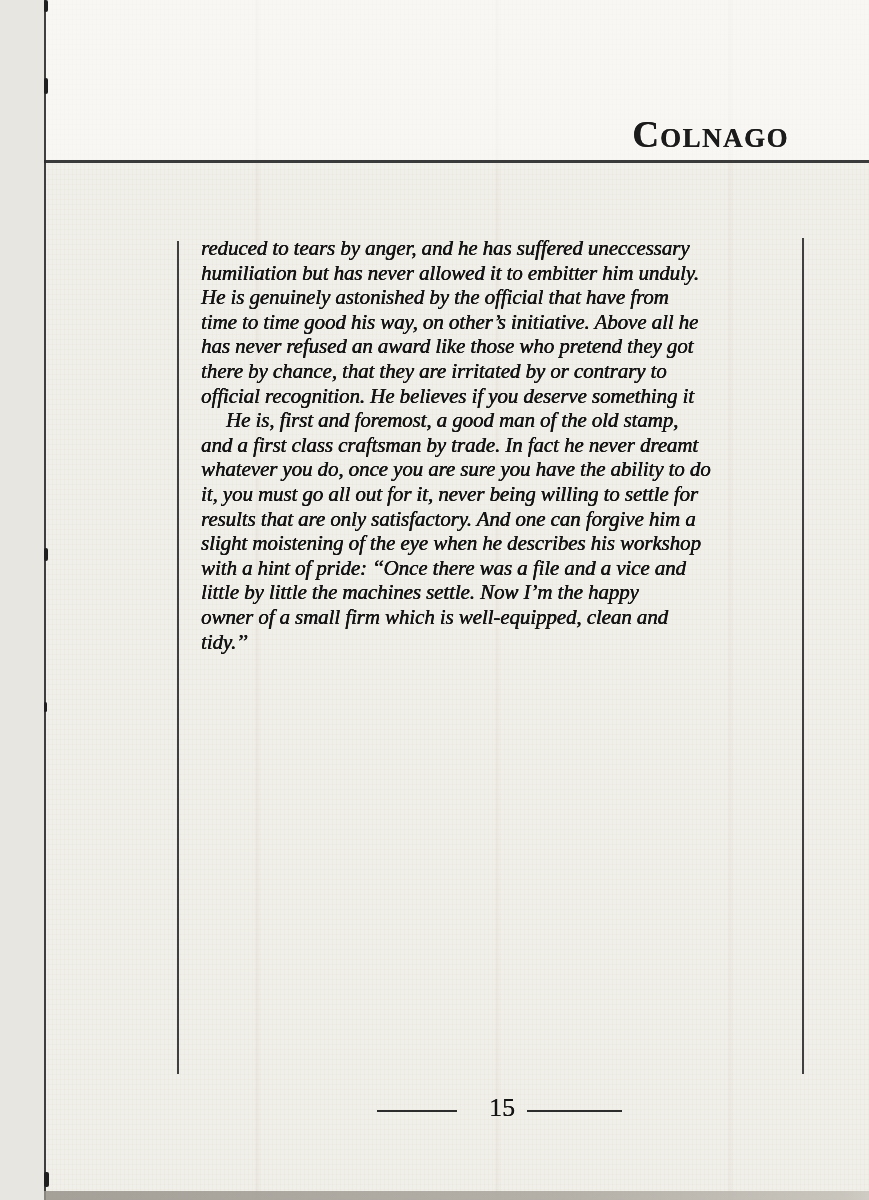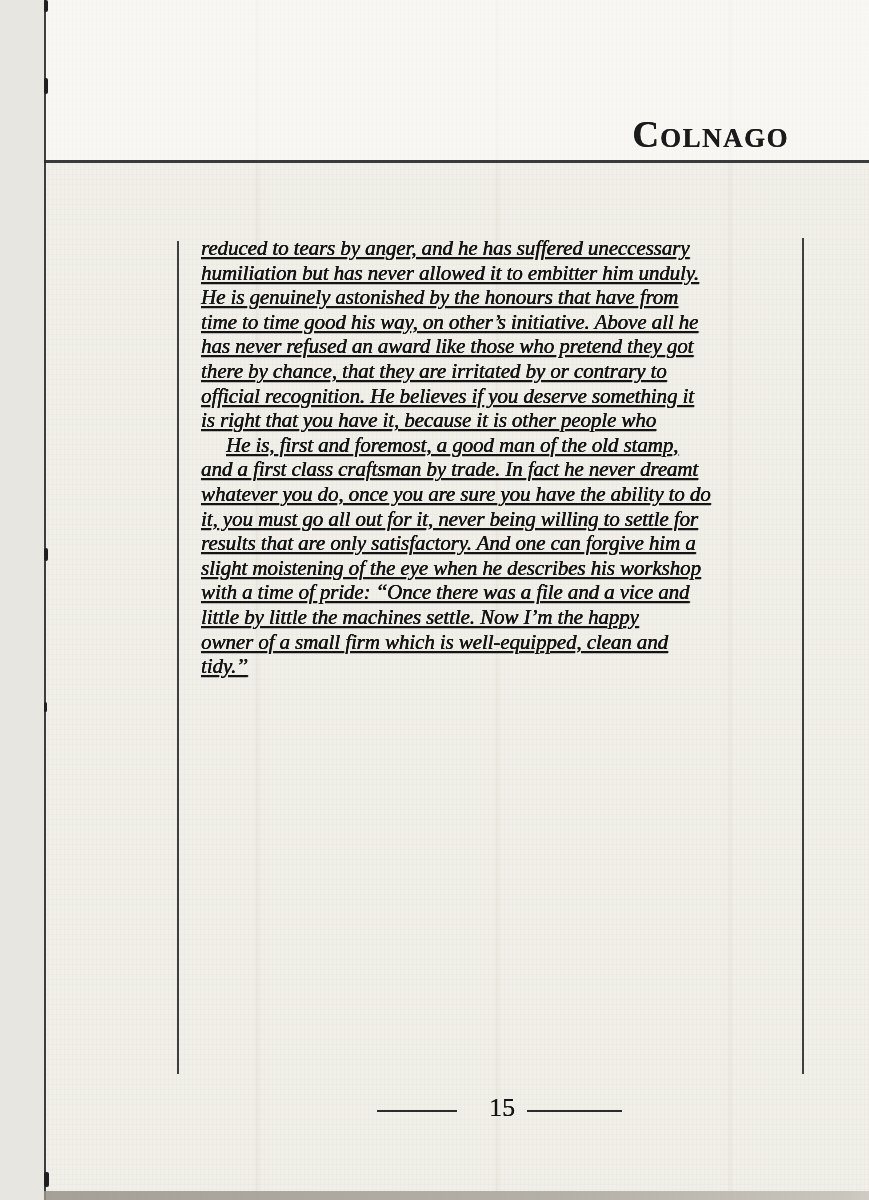--- a/index.html
+++ b/index.html
@@ -86,21 +86,20 @@
     position: absolute;
     left: 157px;
     top: 236px;
     width: 596px;
     font-style: italic;
     font-size: 21px;
     line-height: 24.6px;
     color: #141414;
     text-shadow: 0.35px 0 0 currentColor, 0 0.25px 0 currentColor;
     letter-spacing: -0.1px;
-    text-decoration: underline;
   }
   .line { white-space: nowrap; }
   .line.indent { padding-left: 25px; }
   
   .footer {
     position: absolute;
     left: 0; top: 1093px;
     width: 869px; height: 36px; padding-left: 24px;
   }
   .footer-rule {
@@ -132,35 +131,34 @@
   <h1 class="chapter-title">COLNAGO</h1>
   <div class="header-rule"></div>
 
   <div class="col-rule left"></div>
   <div class="col-rule right"></div>
 
   <div class="body-text">
     <div class="paragraph">
       <div class="line">reduced to tears by anger, and he has suffered uneccessary</div>
       <div class="line">humiliation but has never allowed it to embitter him unduly.</div>
-      <div class="line">He is genuinely astonished by the honours that have from</div>
+      <div class="line">He is genuinely astonished by the official that have from</div>
       <div class="line">time to time good his way, on other’s initiative. Above all he</div>
       <div class="line">has never refused an award like those who pretend they got</div>
       <div class="line">there by chance, that they are irritated by or contrary to</div>
       <div class="line">official recognition. He believes if you deserve something it</div>
-      <div class="line">is right that you have it, because it is other people who</div>
     </div>
     <div class="paragraph">
       <div class="line indent">He is, first and foremost, a good man of the old stamp,</div>
       <div class="line">and a first class craftsman by trade. In fact he never dreamt</div>
       <div class="line">whatever you do, once you are sure you have the ability to do</div>
       <div class="line">it, you must go all out for it, never being willing to settle for</div>
       <div class="line">results that are only satisfactory. And one can forgive him a</div>
       <div class="line">slight moistening of the eye when he describes his workshop</div>
-      <div class="line">with a time of pride: ‘‘Once there was a file and a vice and</div>
+      <div class="line">with a hint of pride: ‘‘Once there was a file and a vice and</div>
       <div class="line">little by little the machines settle. Now I’m the happy</div>
       <div class="line">owner of a small firm which is well-equipped, clean and</div>
       <div class="line">tidy.’’</div>
     </div>
   </div>
 
   <div class="footer">
     <div class="footer-rule left"></div>
     <div class="page-number">15</div>
     <div class="footer-rule right"></div>

